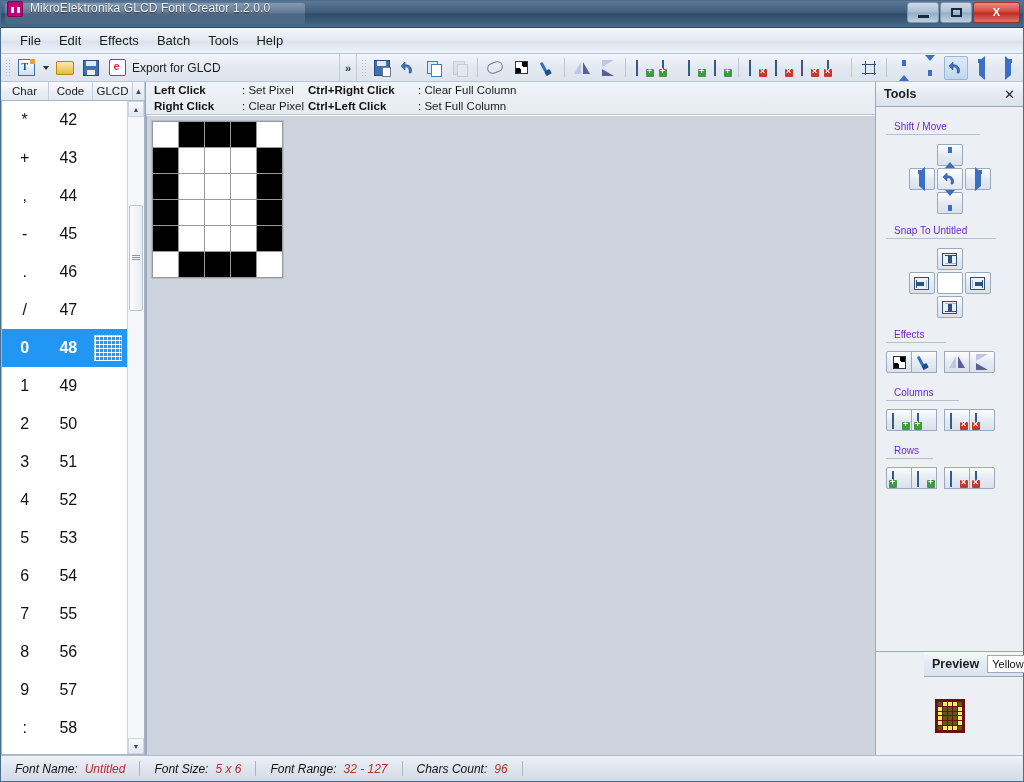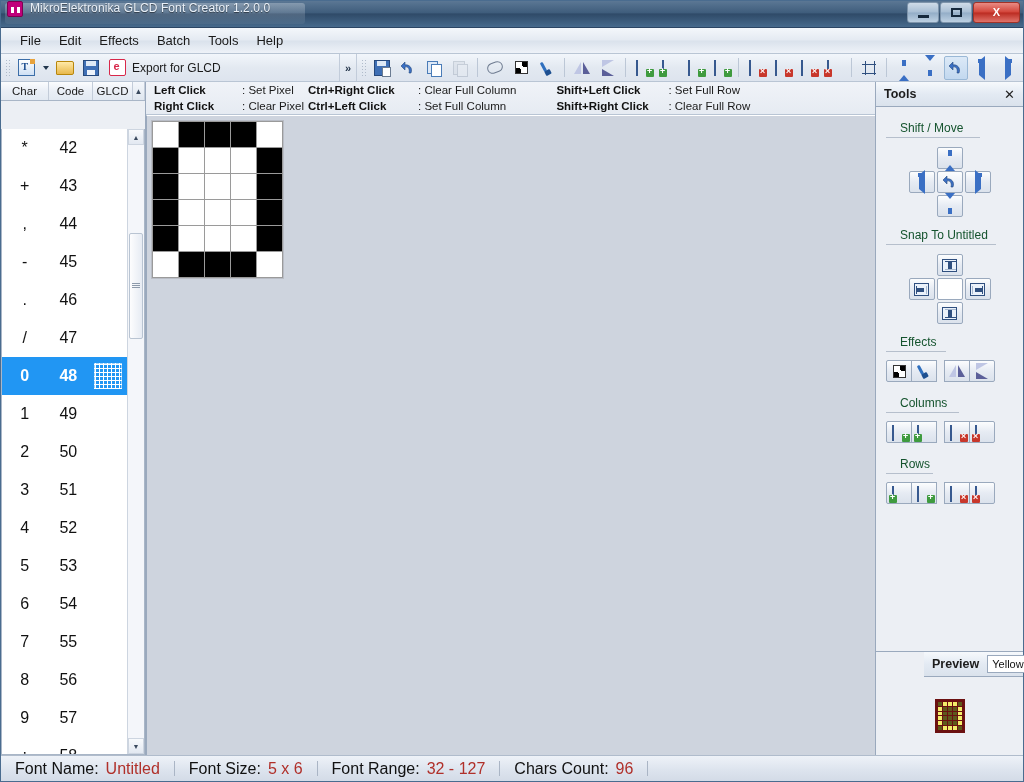--- a/index.html
+++ b/index.html
@@ -121,21 +121,21 @@
   }
   .spin .arrows span:first-child{border-bottom:1px solid #c6d0dc;}
 
   
   .body{flex:1;display:flex;min-height:0;}
 
   
   .charset{
     width:145px;flex:0 0 145px;box-sizing:border-box;
     display:flex;flex-direction:column;
-    background:#eceff4;border-right:1px solid #9aa9bd;gap:28px;
+    background:#eceff4;border-right:1px solid #9aa9bd;
   }
   .cs-head{
     display:flex;height:19px;flex:0 0 19px;box-sizing:border-box;
     background:linear-gradient(180deg,#fbfcfe 0%,#eaeff6 50%,#e2e9f2 100%);
     border-bottom:1px solid #a9b6c7;font-size:11.5px;color:#1a1a1a;
   }
   .cs-head div{display:flex;align-items:center;justify-content:center;border-right:1px solid #c3ccd9;box-sizing:border-box;}
   .ch-char{width:48px;}
   .ch-code{width:44px;}
   .ch-glcd{width:40px;}
@@ -210,21 +210,21 @@
     background:#e8ecf2;border-left:1px solid #9aa9bd;
   }
   .dock-cap{
     height:24px;flex:0 0 24px;display:flex;align-items:center;
     background:linear-gradient(180deg,#f6f9fc 0%,#e3eaf3 50%,#dae2ec 100%);
     border-bottom:1px solid #9aa9bd;
     font-weight:bold;font-size:12.5px;color:#1c1c1c;padding-left:8px;
   }
   .dock-cap .x{margin-left:auto;margin-right:8px;font-size:13px;color:#222;font-weight:bold;cursor:default;}
   .tools-body{flex:1;padding:10px 8px 4px 8px;background:#eceff4;overflow:hidden;}
-  .grp-title{font-size:12px;color:#14532d;margin:4px 0 2px 16px;}
+  .grp-title{font-size:10px;color:#6d28d9;margin:4px 0 2px 10px;}
   .grp-rule{height:1px;background:#b6bfcc;margin:0 0 8px 2px;width:72%;}
   .pad{display:flex;flex-direction:column;align-items:center;margin-bottom:6px;}
   .pad-row{display:flex;}
   .pbtn{
     width:26px;height:22px;margin:1px;box-sizing:border-box;
     border:1px solid #9aa9bd;border-radius:2px;
     background:linear-gradient(180deg,#fcfdfe 0%,#e6ebf3 50%,#dbe2ec 100%);
     display:flex;align-items:center;justify-content:center;cursor:default;
   }
   .pbtn.blank{border:none;background:transparent;}
@@ -309,21 +309,21 @@
     display:grid;grid-template-columns:repeat(5,1fr);grid-template-rows:repeat(6,1fr);gap:1px;
   }
   .lcd i{display:block;}
   .lcd i.on{background:#f2ee6a;}
   .lcd i.off{background:#5e5a1c;}
 
   
   .status{
     flex:0 0 25px;display:flex;align-items:center;
     background:linear-gradient(180deg,#eef2f8 0%,#dde4ee 55%,#d3dbe7 100%);
-    border-top:1px solid #b0bccc;font-size:16px;color:#111;padding-left:14px;
+    border-top:1px solid #b0bccc;font-size:12px;color:#111;padding-left:14px;font-style:italic;
   }
   .st-item{display:flex;align-items:center;white-space:nowrap;}
   .st-item .lbl{color:#111;}
   .st-item .val{color:#b0302a;margin-left:7px;}
   .st-sep{width:1px;height:15px;background:#aab5c5;margin:0 14px;}
   .st-end{width:1px;height:15px;background:#aab5c5;margin-left:14px;}
 </style>
 </head>
 <body>
 
@@ -610,30 +610,20 @@
             </div>
         </div>
         <div class="hint-col">
           <div class="hint-line">
               <span class="hk wide">Ctrl+Right Click</span>
               <span class="hv">: Clear Full Column</span>
             </div>
           <div class="hint-line">
               <span class="hk wide">Ctrl+Left Click</span>
               <span class="hv">: Set Full Column</span>
-            </div>
-        </div>
-        <div class="hint-col" style="margin-left:36px;">
-          <div class="hint-line">
-              <span class="hk wide2">Shift+Left Click</span>
-              <span class="hv">: Set Full Row</span>
-            </div>
-          <div class="hint-line">
-              <span class="hk wide2">Shift+Right Click</span>
-              <span class="hv">: Clear Full Row</span>
             </div>
         </div>
       </div>
       <div class="canvas">
         <div class="pixgrid" id="pixgrid">
             <div class="px off"></div>
             <div class="px on"></div>
             <div class="px on"></div>
             <div class="px on"></div>
             <div class="px off"></div>

